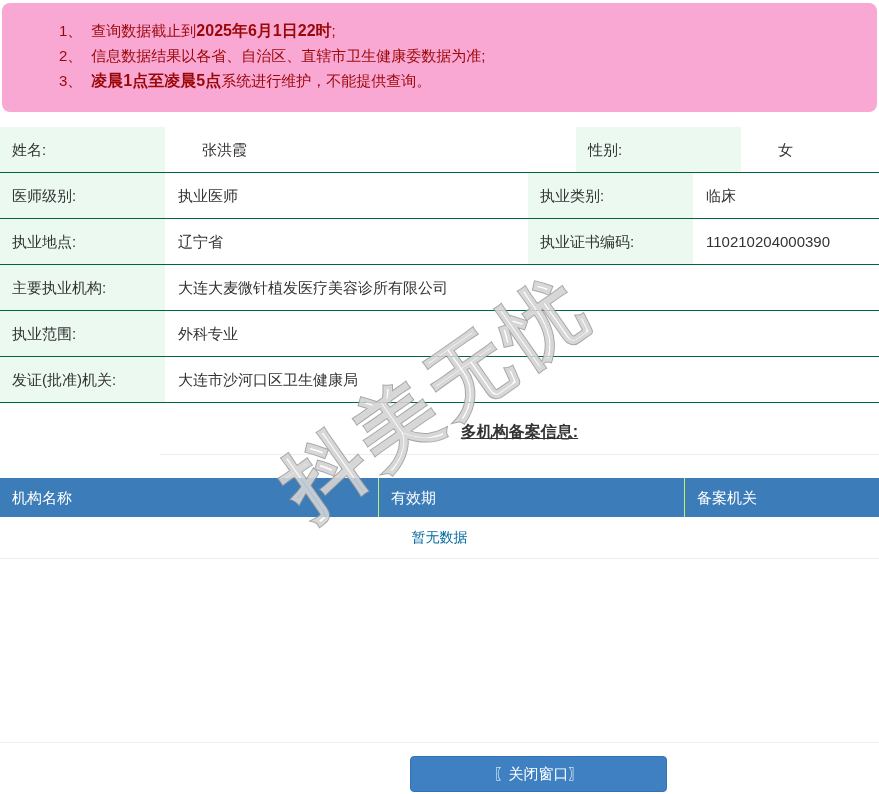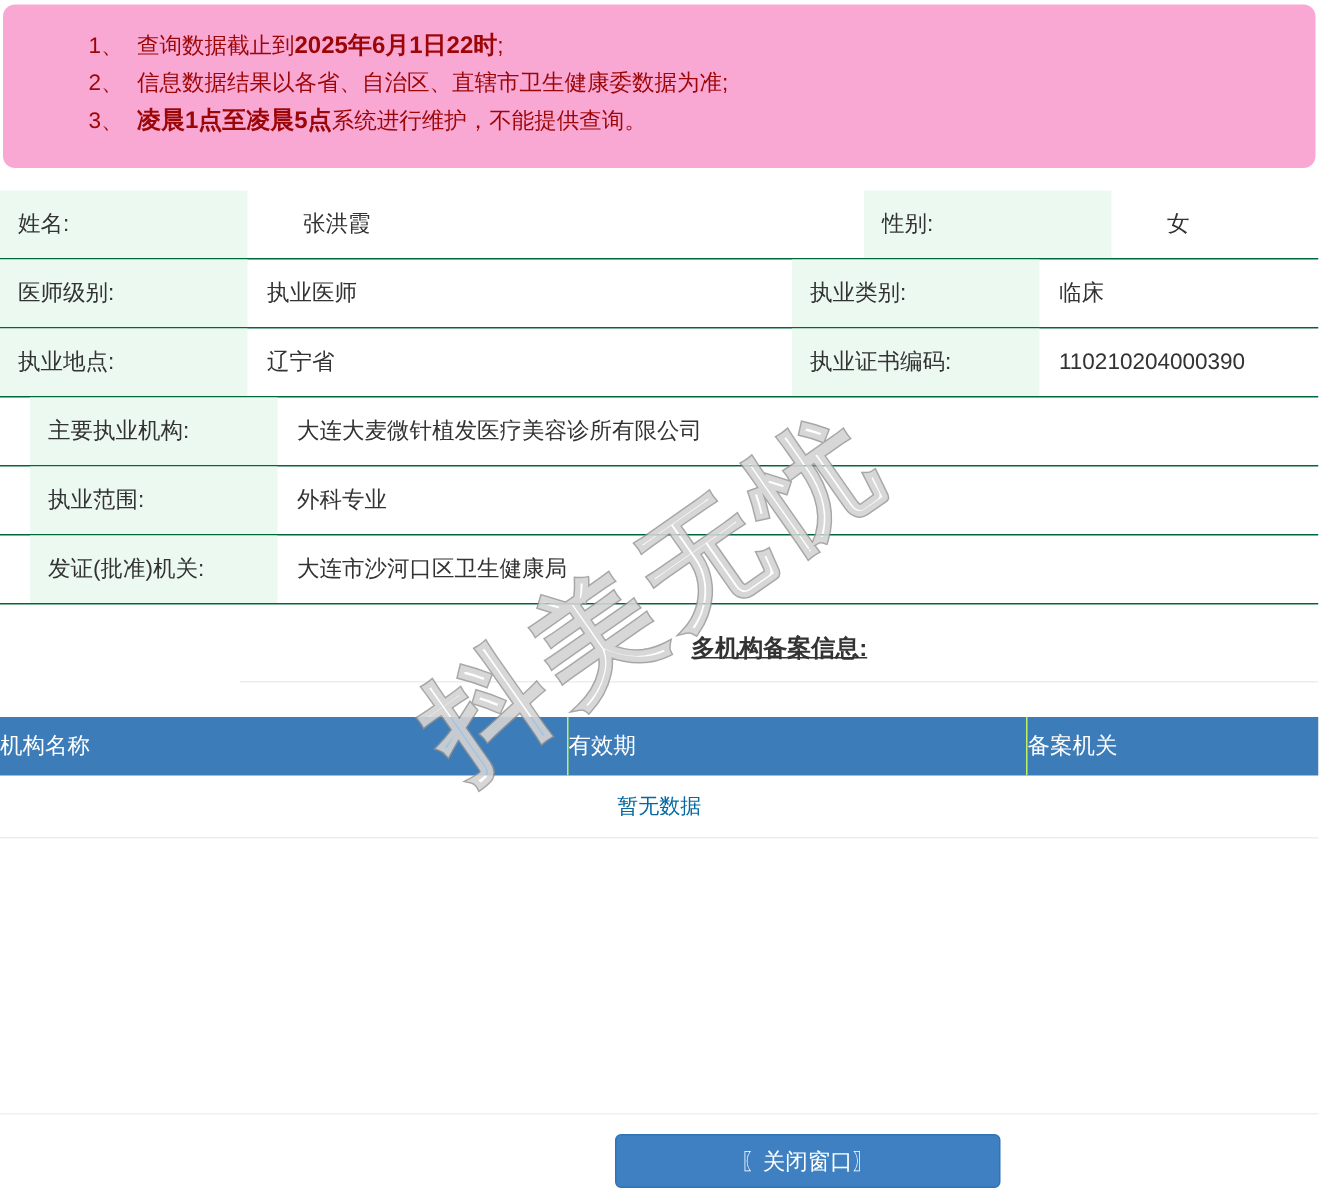--- a/index.html
+++ b/index.html
@@ -34,21 +34,21 @@
   
   .info-table { margin-top: 15px; }
   .info-row {
     display: grid;
     border-bottom: 1px solid #006838;
     height: 45px;
     align-items: center;
     font-size: 15px;
   }
   .info-row.pair2 { grid-template-columns: 165px 363px 165px 186px; }
-  .info-row.pair1 { grid-template-columns: 165px 1fr; padding-left: 20px; }
+  .info-row.pair1 { grid-template-columns: 165px 1fr; }
   .info-row:first-child { border-top: none; gap: 24px; }
   .info-cell { height: 45px; line-height: 45px; overflow: hidden; white-space: nowrap; }
   .info-label { background: #ecf9f1; padding-left: 12px; }
   .info-value { padding-left: 13px; }
 
   
   .section-heading-wrap {
     height: 52px;
     box-sizing: border-box;
     padding-top: 19px;
@@ -62,21 +62,21 @@
   .record-table { margin-top: 23px; }
   .record-header {
     display: grid;
     grid-template-columns: 378px 306px 195px;
     background: #3c7cb8;
     height: 39px;
     align-items: center;
     color: #ffffff;
     font-size: 15px;
   }
-  .record-header-cell { height: 39px; line-height: 39px; box-sizing: border-box; }
+  .record-header-cell { padding-left: 12px; height: 39px; line-height: 39px; box-sizing: border-box; }
   .record-header-cell + .record-header-cell { border-left: 1px solid #bef264; }
   .record-empty {
     height: 41px;
     line-height: 41px;
     text-align: center;
     color: #0369a1;
     font-size: 14px;
     border-bottom: 1px solid #ededed;
   }
 

